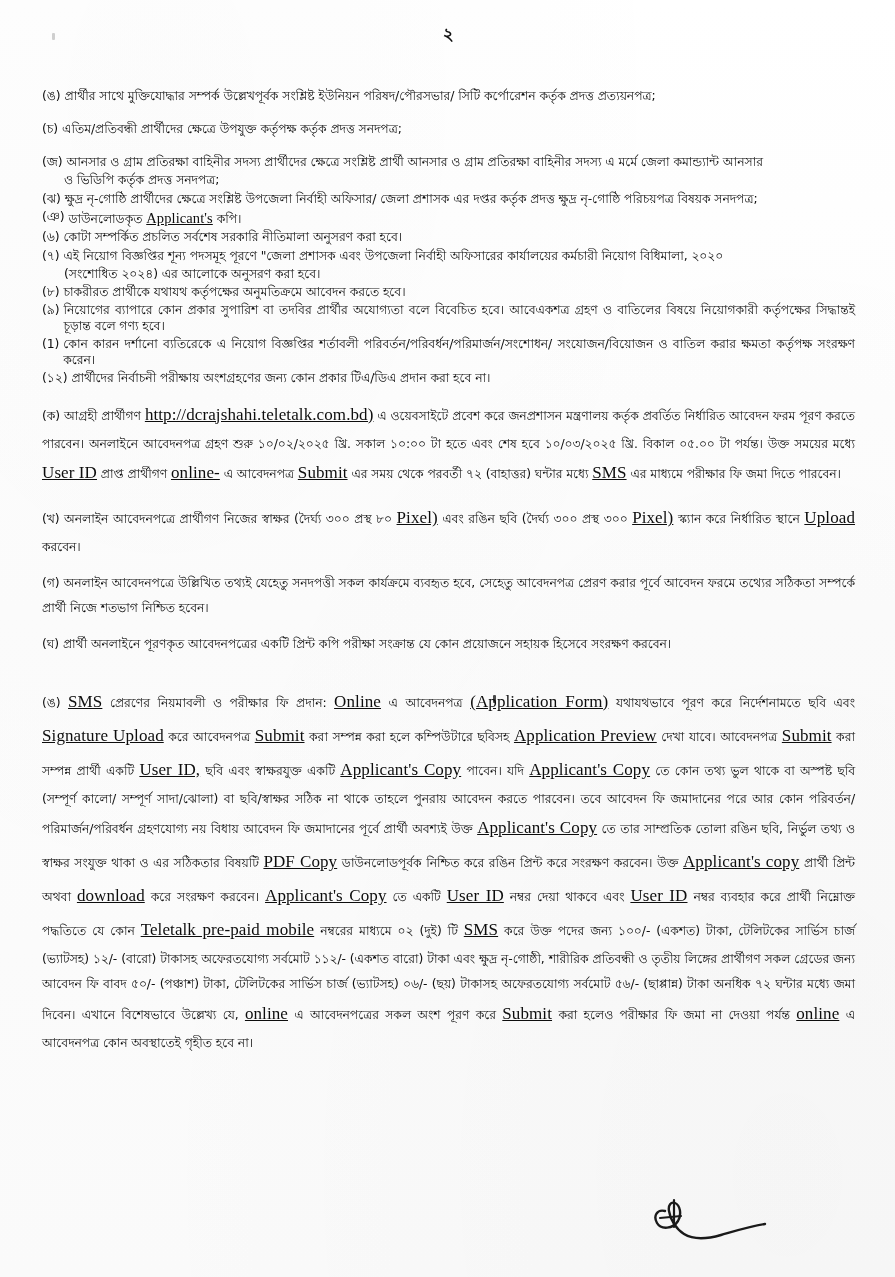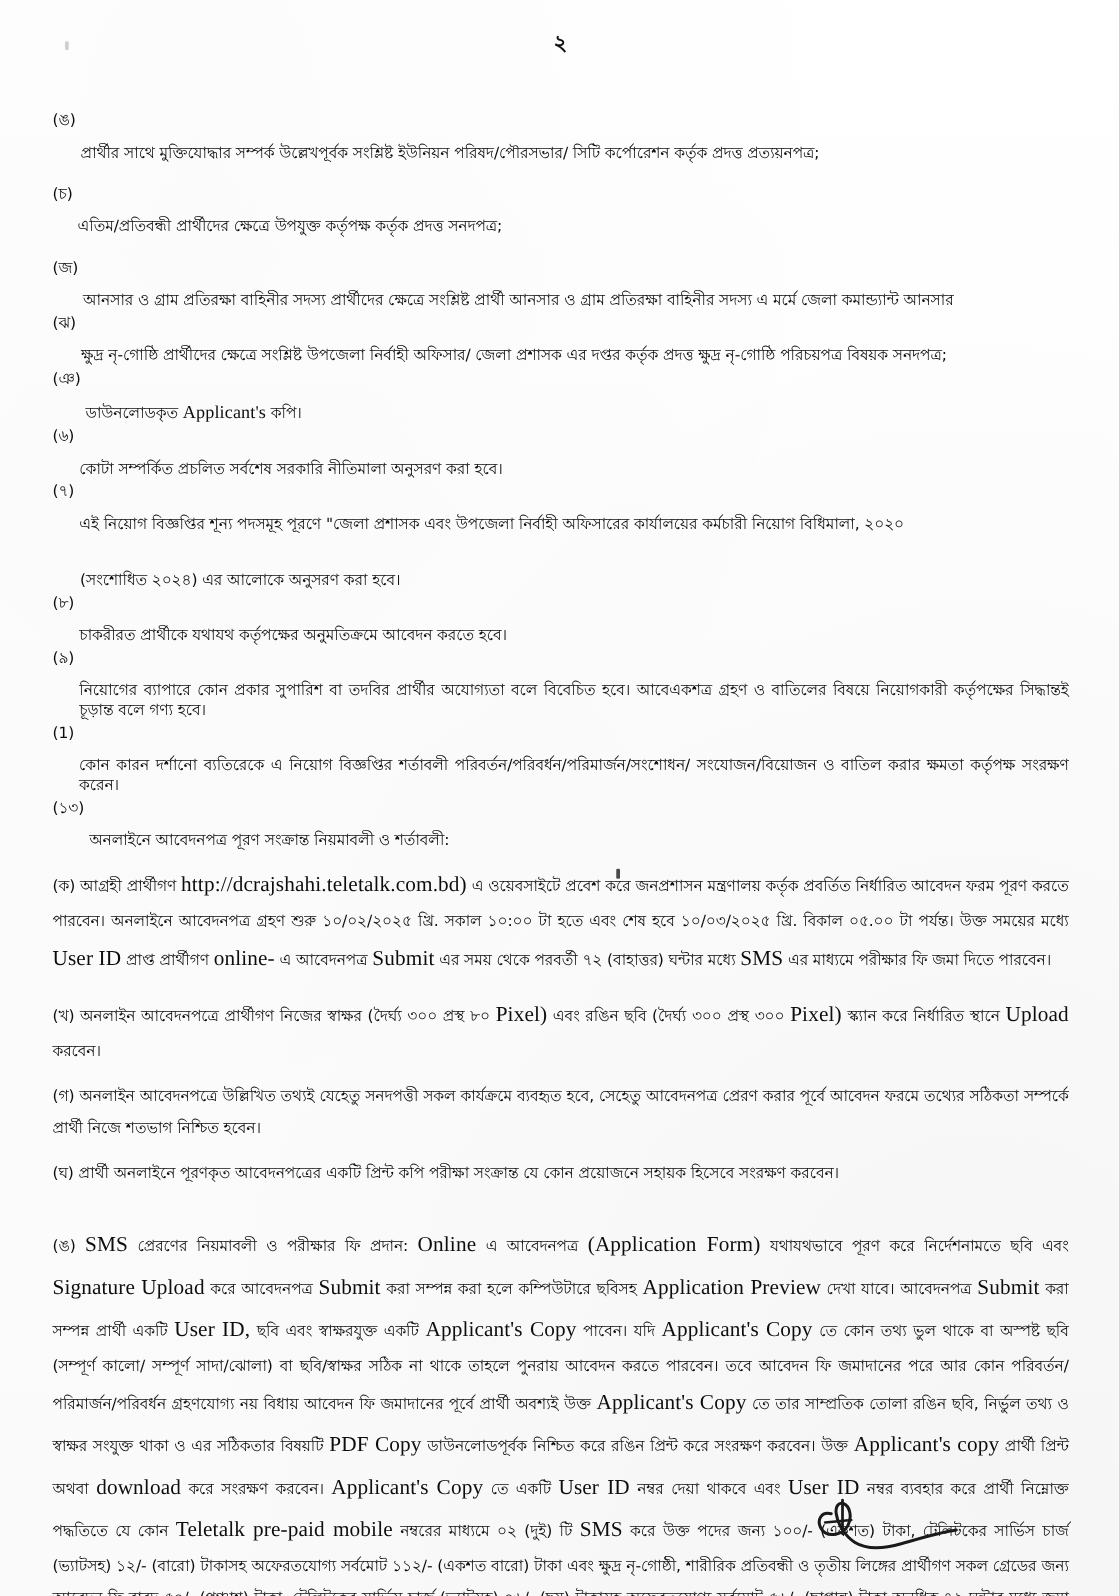--- a/index.html
+++ b/index.html
@@ -62,33 +62,33 @@
   }
   .clause .marker {
     flex: 0 0 auto;
     white-space: nowrap;
     padding-right: 4px;
   }
   .clause .body {
     flex: 1 1 auto;
     text-align: justify;
     text-justify: inter-word;
-    margin-top: 26px;
   }
   .clause.loose { margin-bottom: 17px; }
   .clause.tight { margin-bottom: 2px; }
 
   
   .cont-indent { padding-left: 22px; }
 
   
   .lat {
     font-family: "Liberation Serif", "DejaVu Serif", serif;
     font-size: 14.5px;
     letter-spacing: 0.1px;
+    text-decoration: underline;
   }
 
   
   .wide {
     line-height: 2.0;
   }
   .wide .lat { font-size: 17px; }
 
   
   .para {
@@ -152,20 +152,23 @@
 
       <div class="clause loose">
         <span class="marker">(চ)</span>
         <span class="body">এতিম/প্রতিবন্ধী প্রার্থীদের ক্ষেত্রে উপযুক্ত কর্তৃপক্ষ কর্তৃক প্রদত্ত সনদপত্র;</span>
       </div>
 
       <div class="clause tight">
         <span class="marker">(জ)</span>
         <span class="body">আনসার ও গ্রাম প্রতিরক্ষা বাহিনীর সদস্য প্রার্থীদের ক্ষেত্রে সংশ্লিষ্ট প্রার্থী আনসার ও গ্রাম প্রতিরক্ষা বাহিনীর সদস্য এ মর্মে জেলা কমান্ড্যান্ট আনসার</span>
       </div>
+      <div class="clause tight">
+        <span class="body cont-indent">ও ভিডিপি কর্তৃক প্রদত্ত সনদপত্র;</span>
+      </div>
 
       <div class="clause tight">
         <span class="marker">(ঝ)</span>
         <span class="body">ক্ষুদ্র নৃ-গোষ্ঠি প্রার্থীদের ক্ষেত্রে সংশ্লিষ্ট উপজেলা নির্বাহী অফিসার/ জেলা প্রশাসক এর দপ্তর কর্তৃক প্রদত্ত ক্ষুদ্র নৃ-গোষ্ঠি পরিচয়পত্র বিষয়ক সনদপত্র;</span>
       </div>
 
       <div class="clause tight">
         <span class="marker">(ঞ)</span>
         <span class="body"><span>ডাউনলোডকৃত </span><span class="lat">Applicant's</span><span> কপি।</span></span>
       </div>
@@ -196,25 +199,25 @@
         <span class="marker">(৯)</span>
         <span class="body">নিয়োগের ব্যাপারে কোন প্রকার সুপারিশ বা তদবির প্রার্থীর অযোগ্যতা বলে বিবেচিত হবে। আবেএকশত্র গ্রহণ ও বাতিলের বিষয়ে নিয়োগকারী কর্তৃপক্ষের সিদ্ধান্তই চূড়ান্ত বলে গণ্য হবে।</span>
       </div>
 
       <div class="clause tight">
         <span class="marker">(1)</span>
         <span class="body">কোন কারন দর্শানো ব্যতিরেকে এ নিয়োগ বিজ্ঞপ্তির শর্তাবলী পরিবর্তন/পরিবর্ধন/পরিমার্জন/সংশোধন/ সংযোজন/বিয়োজন ও বাতিল করার ক্ষমতা কর্তৃপক্ষ সংরক্ষণ করেন।</span>
       </div>
 
 
-
-      <div class="clause tight">
-        <span class="marker">(১৩)</span>
-        <span class="body">অনলাইনে আবেদনপত্র পূরণ সংক্রান্ত নিয়মাবলী ও শর্তাবলী:</span>
-      </div>
+      <div class="clause tight">
+        <span class="marker">(১২)</span>
+        <span class="body">প্রার্থীদের নির্বাচনী পরীক্ষায় অংশগ্রহণের জন্য কোন প্রকার টিএ/ডিএ প্রদান করা হবে না।</span>
+      </div>
+
 
     </div>
 
     <div class="sec-gap-sm"></div>
 
     <div class="bn wide">
 
       <div class="para">
         <span>(ক)</span>
         <span>আগ্রহী প্রার্থীগণ </span><span class="lat">http://dcrajshahi.teletalk.com.bd)</span><span> এ ওয়েবসাইটে প্রবেশ করে জনপ্রশাসন মন্ত্রণালয় কর্তৃক প্রবর্তিত নির্ধারিত আবেদন ফরম পূরণ করতে পারবেন। অনলাইনে আবেদনপত্র গ্রহণ শুরু ১০/০২/২০২৫ খ্রি. সকাল ১০:০০ টা হতে এবং শেষ হবে ১০/০৩/২০২৫ খ্রি. বিকাল ০৫.০০ টা পর্যন্ত। উক্ত সময়ের মধ্যে </span><span class="lat">User ID</span><span> প্রাপ্ত প্রার্থীগণ </span><span class="lat">online-</span><span> এ আবেদনপত্র </span><span class="lat">Submit</span><span> এর সময় থেকে পরবর্তী ৭২ (বাহাত্তর) ঘন্টার মধ্যে </span><span class="lat">SMS</span><span> এর মাধ্যমে পরীক্ষার ফি জমা দিতে পারবেন।</span>

